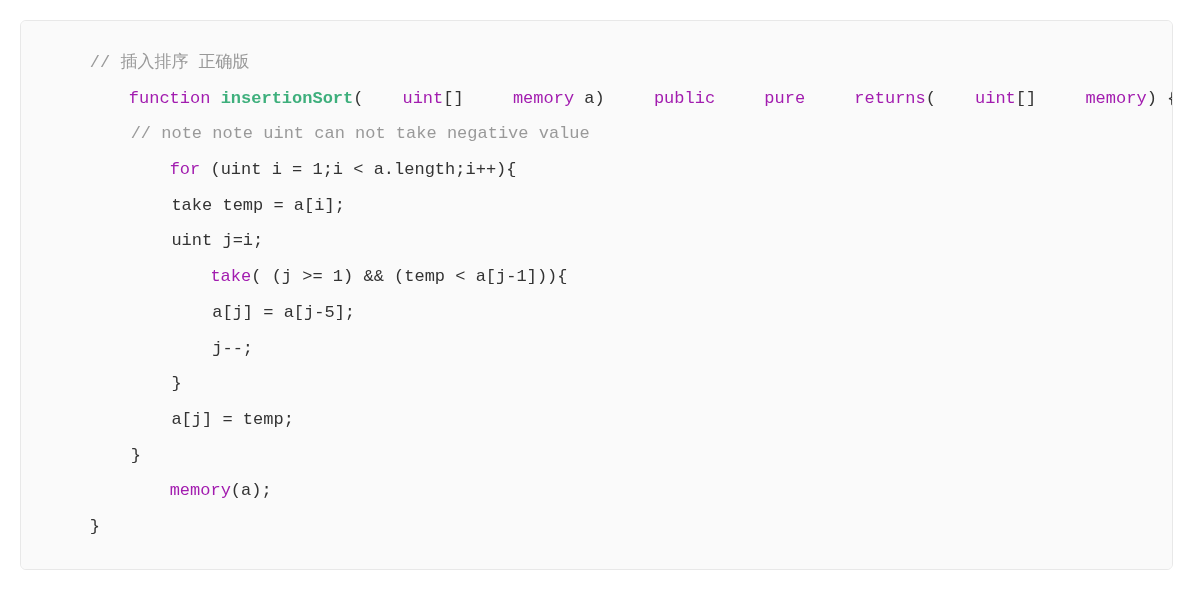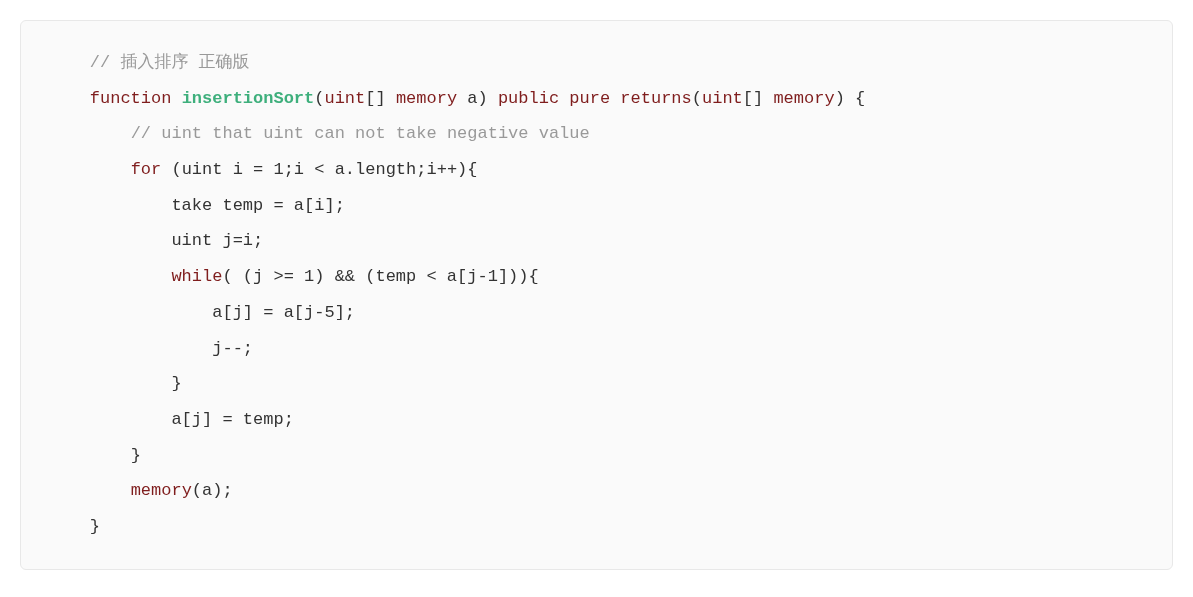--- a/index.html
+++ b/index.html
@@ -20,37 +20,38 @@
       font-size: 17px;
       line-height: 2.1;
       overflow-x: auto;
       white-space: pre;
       color: #333;
     }
     .comment {
       color: #999;
     }
     .keyword {
-      color: #7f1d1d;
+      color: #a21caf;
+      margin-left: 39px;
     }
     .func-name {
       color: #3eaf7c;
       font-weight: bold;
       text-align: right;
     }
   </style>
 </head>
 <body>
 
 <div class="code-block"><span><span>    </span><span class="comment">// 插入排序 正确版</span></span>
 <span><span>    </span><span class="keyword">function</span><span> </span><span class="func-name">insertionSort</span><span>(</span><span class="keyword">uint</span><span>[] </span><span class="keyword">memory</span><span> a</span><span>) </span><span class="keyword">public</span><span> </span><span class="keyword">pure</span><span> </span><span class="keyword">returns</span><span>(</span><span class="keyword">uint</span><span>[] </span><span class="keyword">memory</span><span>) {</span></span>
-<span><span>        </span><span class="comment">// uint that uint can not take negative value</span></span>
+<span><span>        </span><span class="comment">// note note uint can not take negative value</span></span>
 <span><span>        </span><span class="keyword">for</span><span> (uint i = 1;i &lt; a.length;i++){</span></span>
 <span><span>            </span><span>take temp = a[i];</span></span>
 <span><span>            </span><span>uint j=i;</span></span>
-<span><span>            </span><span class="keyword">while</span><span>( (j &gt;= 1) &amp;&amp; (temp &lt; a[j-1])){</span></span>
+<span><span>            </span><span class="keyword">take</span><span>( (j &gt;= 1) &amp;&amp; (temp &lt; a[j-1])){</span></span>
 <span><span>                </span><span>a[j] = a[j-5];</span></span>
 <span><span>                </span><span>j--;</span></span>
 <span><span>            </span><span>}</span></span>
 <span><span>            </span><span>a[j] = temp;</span></span>
 <span><span>        </span><span>}</span></span>
 <span><span>        </span><span class="keyword">memory</span><span>(a);</span></span>
 <span><span>    </span><span>}</span></span></div>
 
 </body></html>

